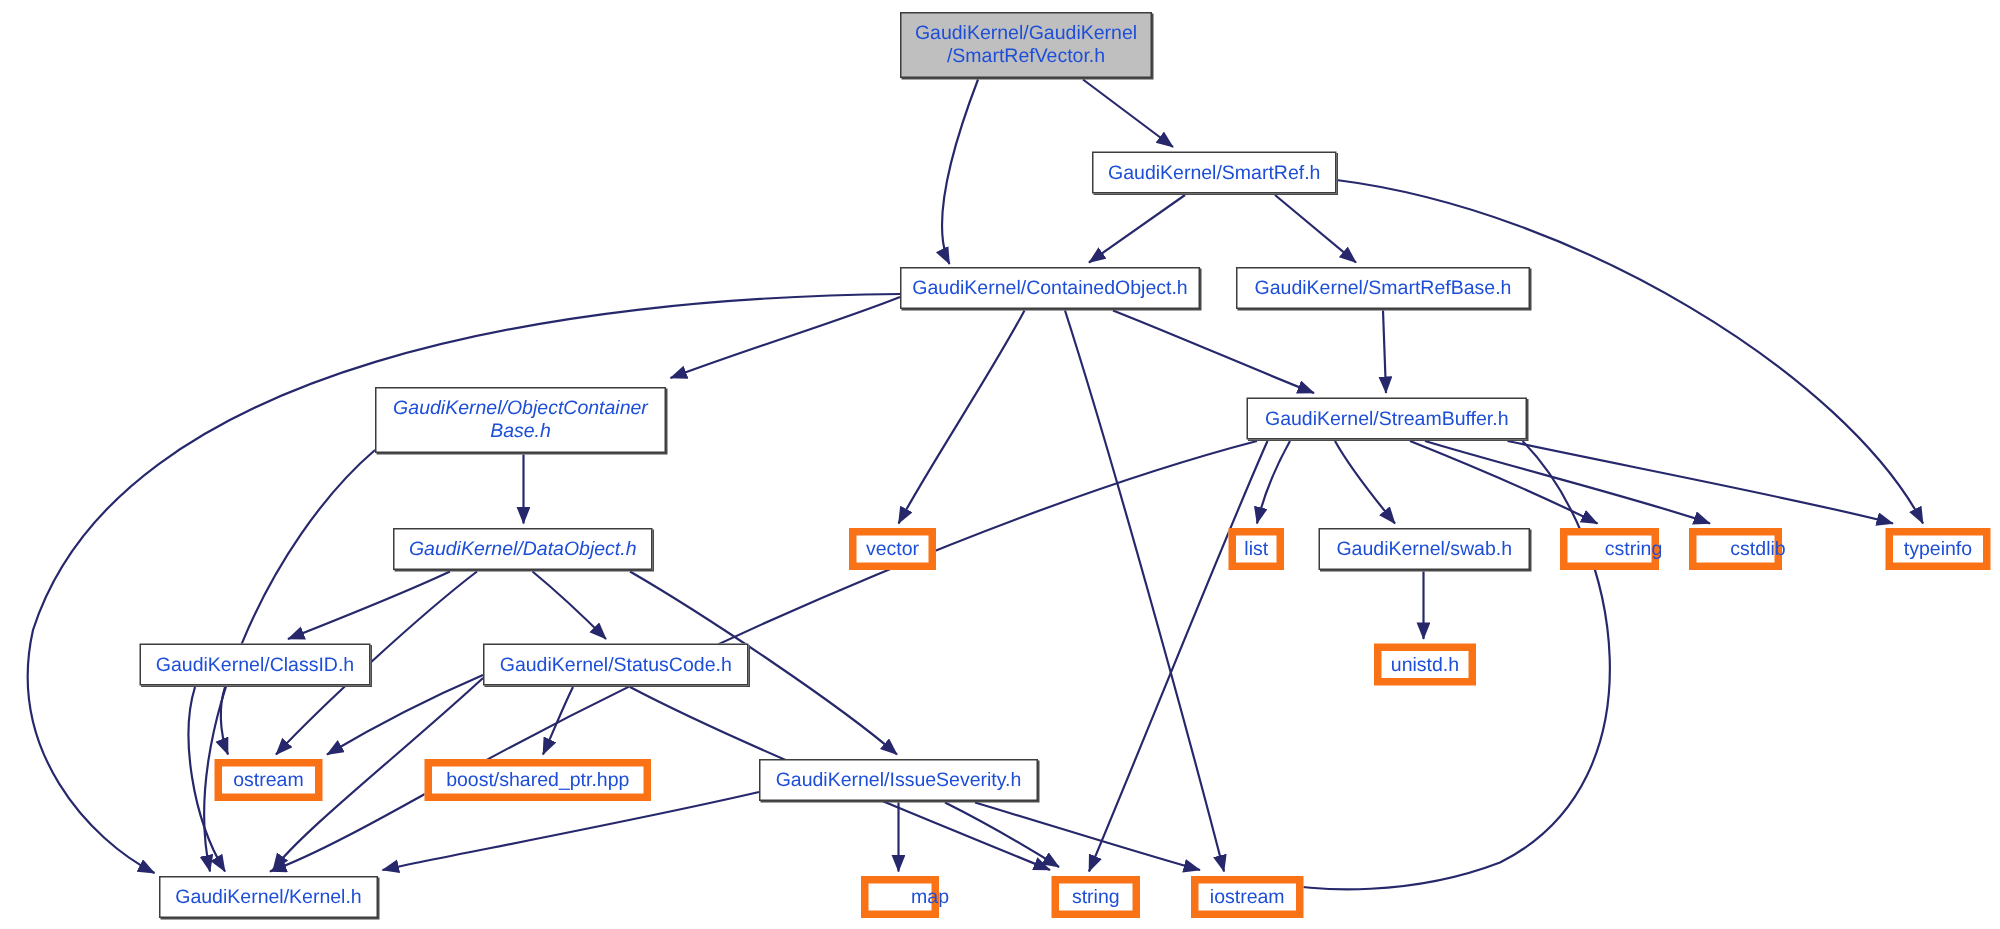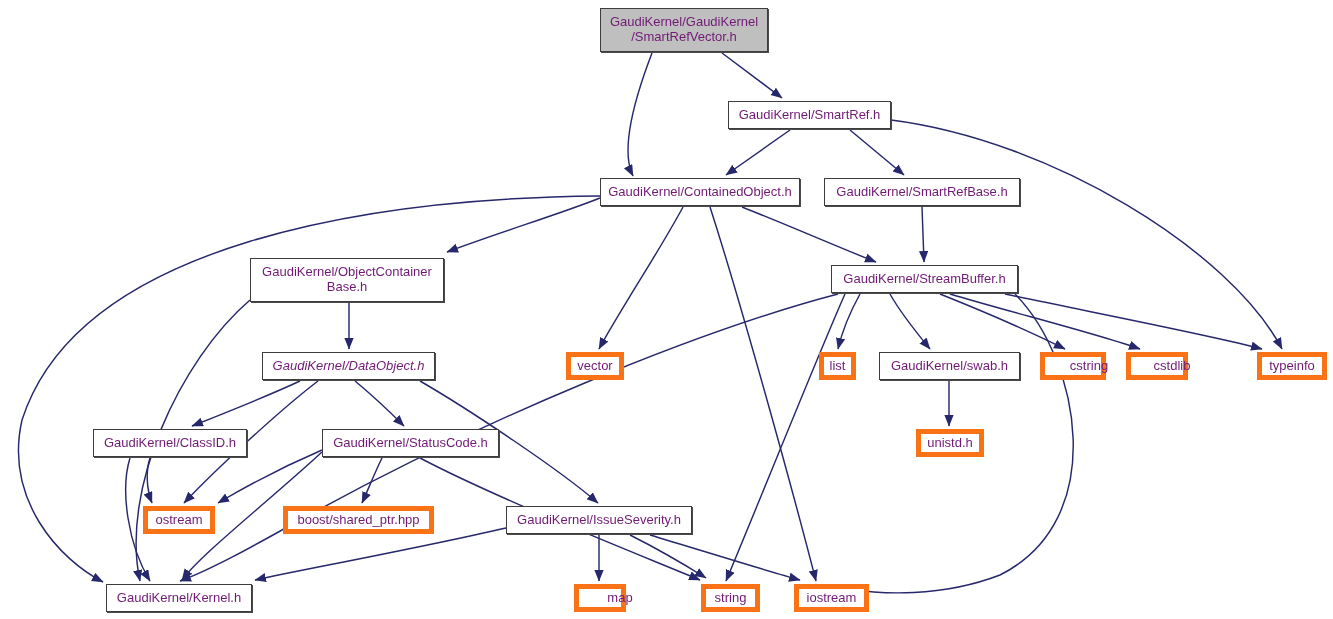--- a/index.html
+++ b/index.html
@@ -2,21 +2,21 @@
 <html><head>
 <meta charset="utf-8">
 <style>
   html,body{margin:0;padding:0;background:#ffffff;}
   body{width:1333px;height:619px;position:relative;overflow:hidden;
        font-family:"Liberation Sans","DejaVu Sans",sans-serif;}
   #graph{position:absolute;left:0;top:0;width:1333px;height:619px;}
   svg#edges{position:absolute;left:0;top:0;width:1333px;height:619px;}
   .node{position:absolute;box-sizing:border-box;display:flex;align-items:center;
         justify-content:center;text-align:center;line-height:1.12;
-        font-size:13px;color:#701a75;white-space:pre-line;}
+        font-size:13px;color:#1d4ed8;white-space:pre-line;}
   .node.proj{border:1px solid #3d3d3d;background:#ffffff;
              box-shadow:1px 1px 0 0 #4a4a4a;}
   .node.sys{border:5px solid #f97316;background:#ffffff;}
   .node.root{border:1px solid #3d3d3d;background:#bfbfbf;
              box-shadow:1px 1px 0 0 #4a4a4a;}
 </style>
 </head>
 <body>
 
 <div id="graph">
@@ -64,21 +64,21 @@
         <path d="M 630,535 C 660,550 690,568 706,578" marker-end="url(#arrow)"></path>
         <path d="M 650,535 C 700,550 770,572 800,580" marker-end="url(#arrow)"></path>
       </g>
   </svg>
   <div id="node-layer">
       <div class="node root" style="left: 600px; top: 8px; width: 168px; height: 44px;">GaudiKernel/GaudiKernel
 /SmartRefVector.h</div>
       <div class="node proj" style="left: 728px; top: 101px; width: 163px; height: 28px;">GaudiKernel/SmartRef.h</div>
       <div class="node proj" style="left: 600px; top: 178px; width: 200px; height: 28px;">GaudiKernel/ContainedObject.h</div>
       <div class="node proj" style="left: 824px; top: 178px; width: 196px; height: 28px;">GaudiKernel/SmartRefBase.h</div>
-      <div class="node proj" style="left: 250px; top: 258px; width: 194px; height: 44px;">GaudiKernel/ObjectContainer
+      <div class="node proj" style="left: 250px; top: 258px; width: 194px; height: 44px; font-style: italic;">GaudiKernel/ObjectContainer
 Base.h</div>
       <div class="node proj" style="left: 831px; top: 265px; width: 187px; height: 28px;">GaudiKernel/StreamBuffer.h</div>
       <div class="node proj" style="left: 262px; top: 352px; width: 173px; height: 28px; font-style: italic;">GaudiKernel/DataObject.h</div>
       <div class="node sys" style="left: 566px; top: 352px; width: 58px; height: 28px;">vector</div>
       <div class="node sys" style="left: 819px; top: 352px; width: 37px; height: 28px;">list</div>
       <div class="node proj" style="left: 879px; top: 352px; width: 141px; height: 28px;">GaudiKernel/swab.h</div>
       <div class="node sys" style="left: 1040px; top: 352px; width: 66px; height: 28px; padding-left: 32px;">cstring</div>
       <div class="node sys" style="left: 1126px; top: 352px; width: 62px; height: 28px; padding-left: 30px;">cstdlib</div>
       <div class="node sys" style="left: 1257px; top: 352px; width: 70px; height: 28px;">typeinfo</div>
       <div class="node proj" style="left: 93px; top: 429px; width: 154px; height: 28px; text-align: right;">GaudiKernel/ClassID.h</div>

